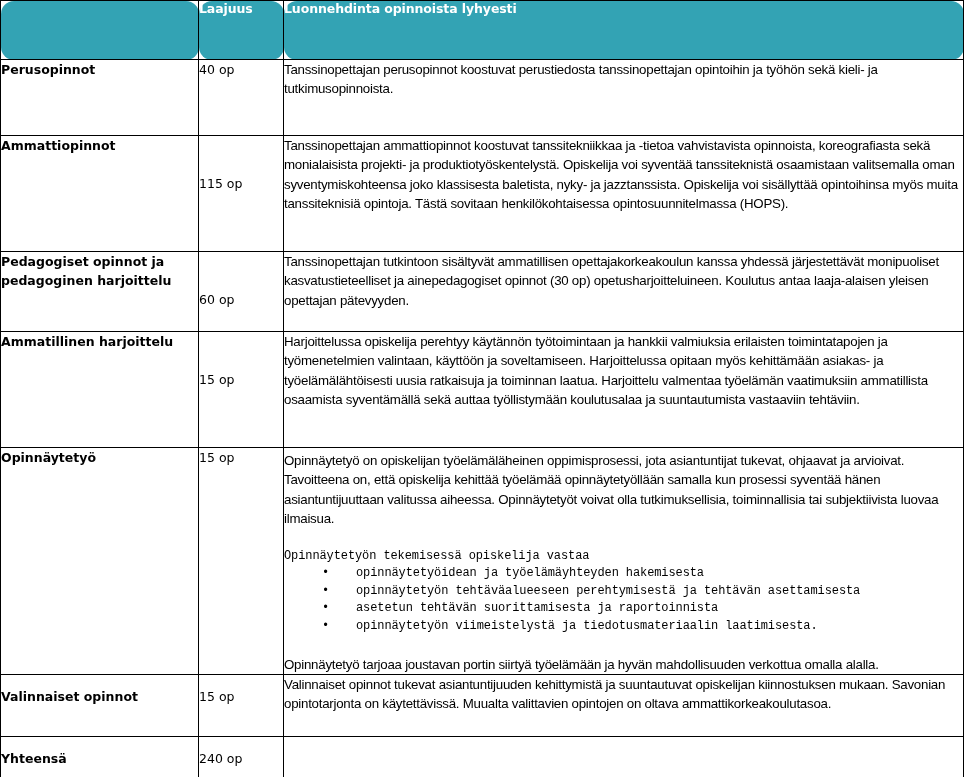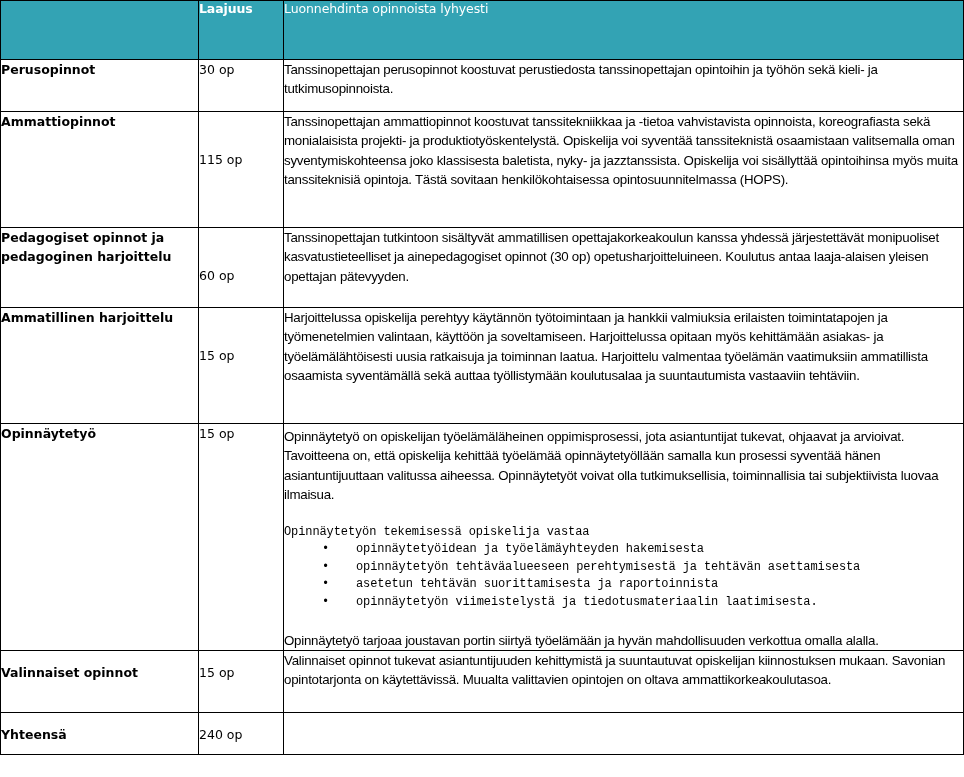--- a/index.html
+++ b/index.html
@@ -33,22 +33,23 @@
     background: #33a3b4;
     color: #ffffff;
     height: 58px;
     text-align: left;
     vertical-align: middle;
     font-family: "DejaVu Sans", sans-serif;
     font-weight: bold;
     font-size: 12.5px;
     padding: 2px 10px 0 10px;
     letter-spacing: -0.1px;
+    border-radius: 13px;
   }
-  thead th.h3 { font-weight: normal; }
+  thead th.h3 { font-weight: bold; }
 
   .name {
     font-family: "DejaVu Sans", sans-serif;
     font-weight: bold;
     font-size: 12.5px;
     line-height: 19px;
     padding: 16px 10px 0 10px;
   }
   .amount {
     font-family: "DejaVu Sans", sans-serif;
@@ -84,21 +85,21 @@
   ul.bul li {
     position: relative;
     padding-left: 72px;
   }
   ul.bul li .dot {
     position: absolute;
     left: 38px;
     top: 0;
   }
 
-  tr.r-perus { height: 52px; }
+  tr.r-perus { height: 76px; }
   tr.r-ammatti { height: 116px; }
   tr.r-peda { height: 80px; margin-left: 36px; }
   tr.r-harj { height: 116px; }
   tr.r-opinn { height: 221px; }
   tr.r-valin { height: 62px; }
   tr.r-yht { height: 42px; }
   tr.r-yht .name, tr.r-yht .amount { padding-top: 12px; }
   tr.r-valin .name, tr.r-valin .amount { padding-top: 12px; }
   tr.r-valin .desc { padding-top: 0; }
 </style>
@@ -114,21 +115,21 @@
   <thead>
     <tr>
       <th></th>
       <th>Laajuus</th>
       <th class="h3">Luonnehdinta opinnoista lyhyesti</th>
     </tr>
   </thead>
   <tbody>
     <tr class="r-perus">
       <td class="name">Perusopinnot</td>
-      <td class="amount">30 op</td>
+      <td class="amount">40 op</td>
       <td class="desc">
         <p>Tanssinopettajan perusopinnot koostuvat perustiedosta tanssinopettajan opintoihin ja työhön sekä kieli- ja tutkimusopinnoista.</p>
       </td>
     </tr>
     <tr class="r-ammatti">
       <td class="name">Ammattiopinnot</td>
       <td class="amount mid">115 op</td>
       <td class="desc">
         <p>Tanssinopettajan ammattiopinnot koostuvat tanssitekniikkaa ja -tietoa vahvistavista opinnoista, koreografiasta sekä monialaisista projekti- ja produktiotyöskentelystä. Opiskelija voi syventää tanssiteknistä osaamistaan valitsemalla oman syventymiskohteensa joko klassisesta baletista, nyky- ja jazztanssista. Opiskelija voi sisällyttää opintoihinsa myös muita tanssiteknisiä opintoja. Tästä sovitaan henkilökohtaisessa opintosuunnitelmassa (HOPS).</p>
       </td>

